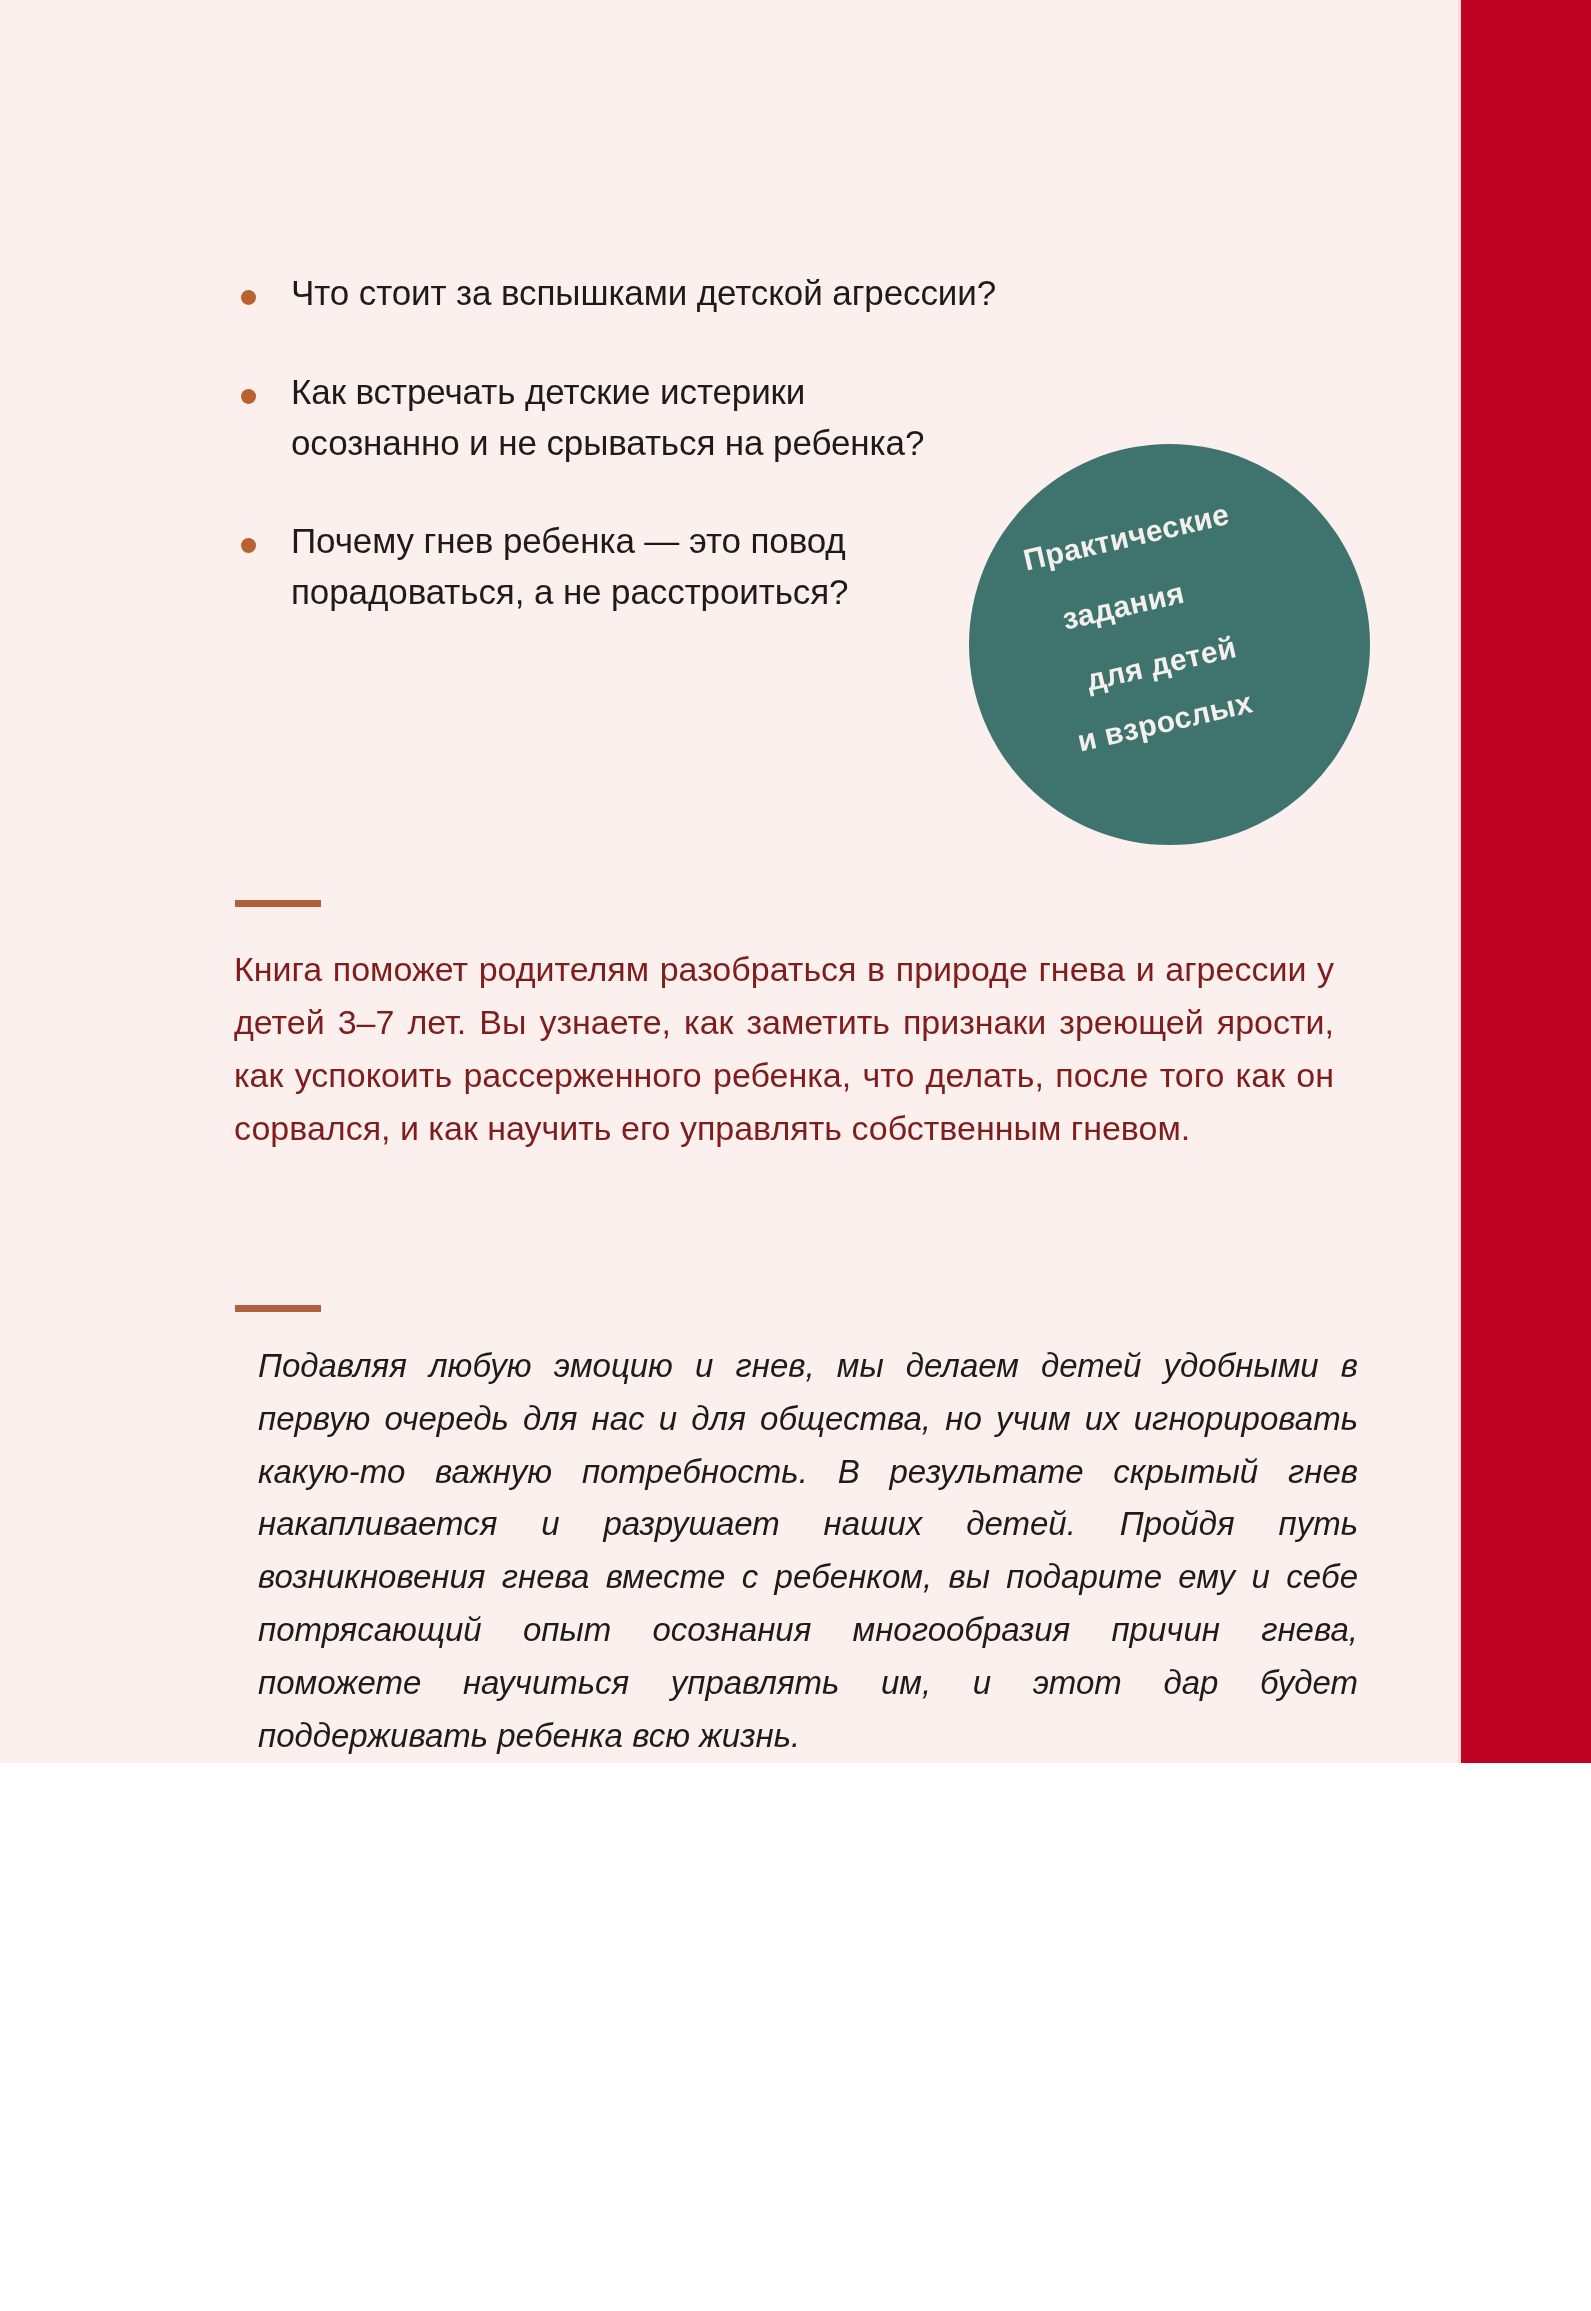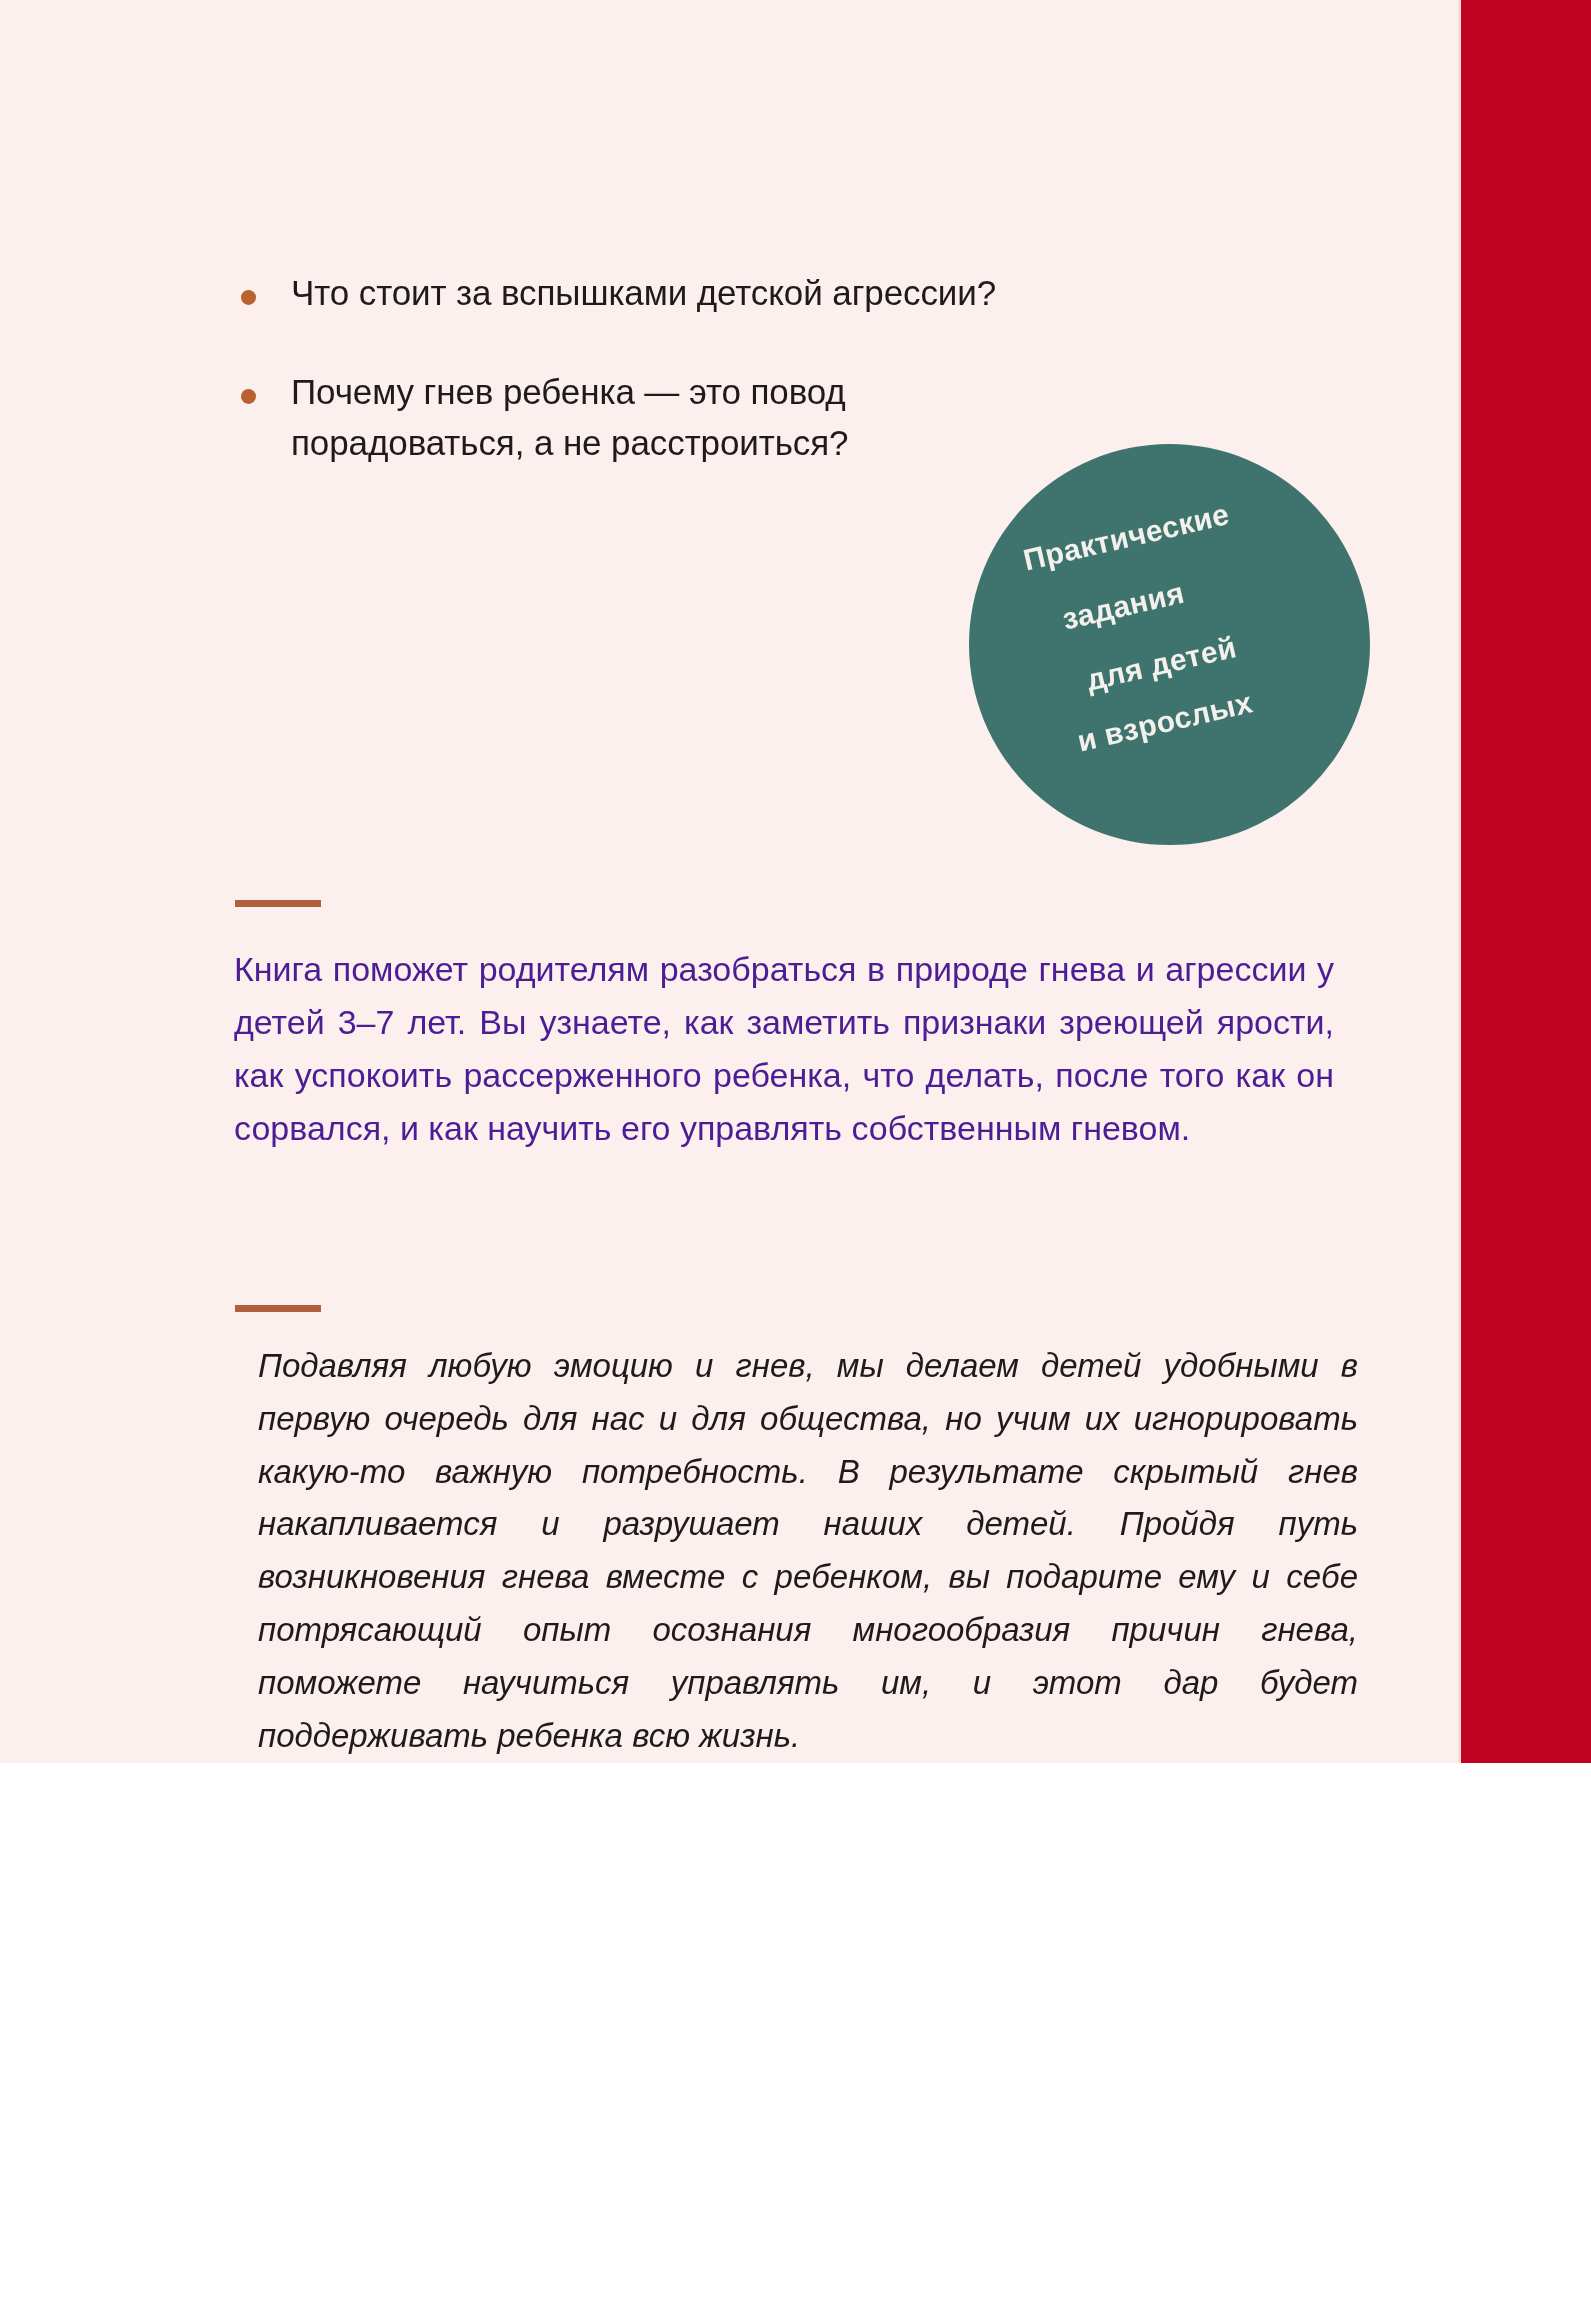--- a/index.html
+++ b/index.html
@@ -110,21 +110,21 @@
   #rule-quote { left: 235px; top: 1305px; }
 
   
   #blurb {
     position: absolute;
     left: 234px;
     top: 943px;
     width: 1100px;
     font-size: 34px;
     line-height: 1.56;
-    color: #4c1d95;
+    color: #7f1d1d;
     text-align: justify;
     text-justify: inter-word;
     font-stretch: condensed;
   }
 
   
   #quote {
     position: absolute;
     left: 234px;
     top: 1340px;
@@ -221,20 +221,25 @@
   <div id="spine"></div>
   <div id="spine-seam"></div>
 
   <div id="bullets">
     <div class="bullet-row">
       <span class="bullet-dot"></span>
       <div class="bullet-text">Что стоит за вспышками детской агрессии?</div>
     </div>
     <div class="bullet-row">
       <span class="bullet-dot"></span>
+      <div class="bullet-text">Как встречать детские истерики
+осознанно и не срываться на ребенка?</div>
+    </div>
+    <div class="bullet-row">
+      <span class="bullet-dot"></span>
       <div class="bullet-text">Почему гнев ребенка — это повод
 порадоваться, а не расстроиться?</div>
     </div>
   </div>
 
   <div id="badge">
     <div id="badge-text">
       <div class="badge-line l0">Практические</div>
       <div class="badge-line l1">задания</div>
       <div class="badge-line l2">для детей</div>

